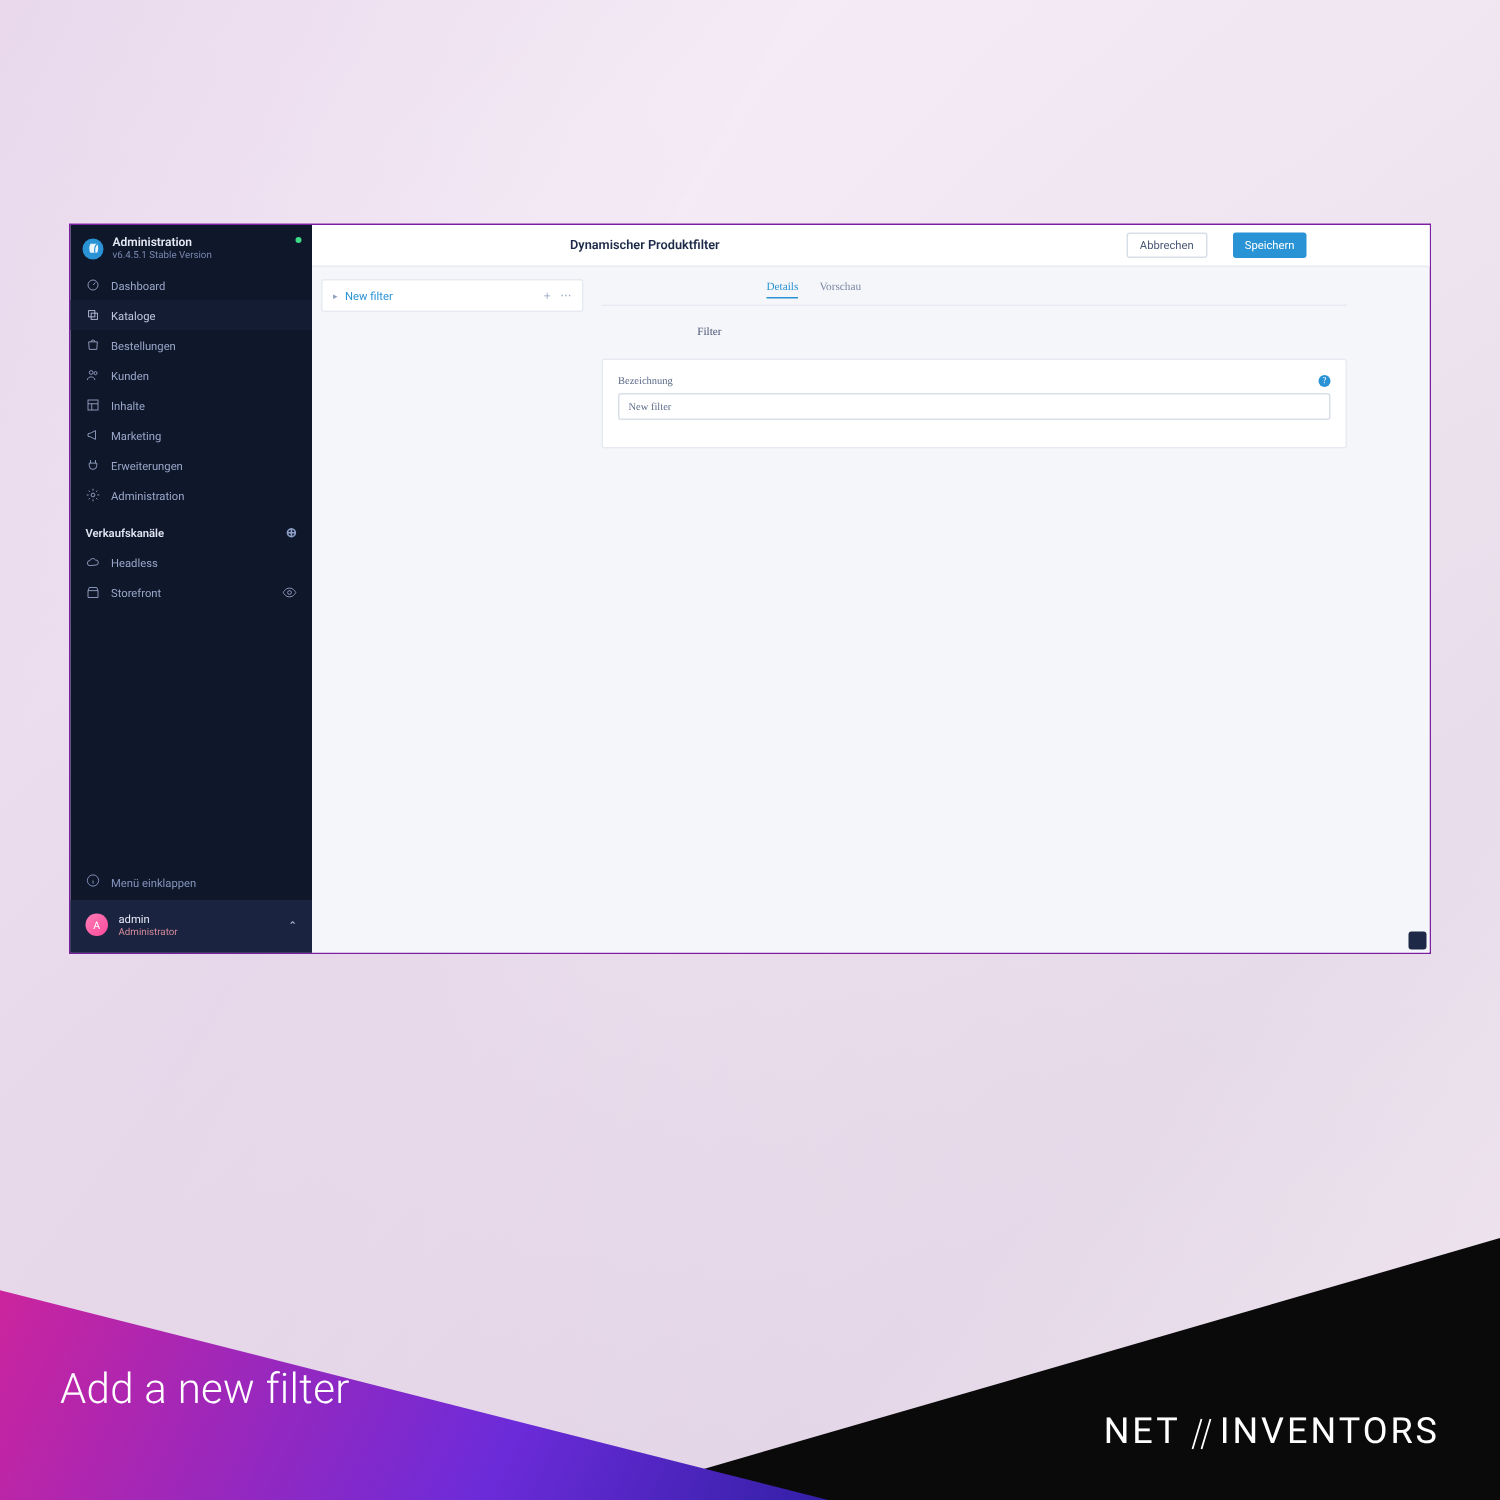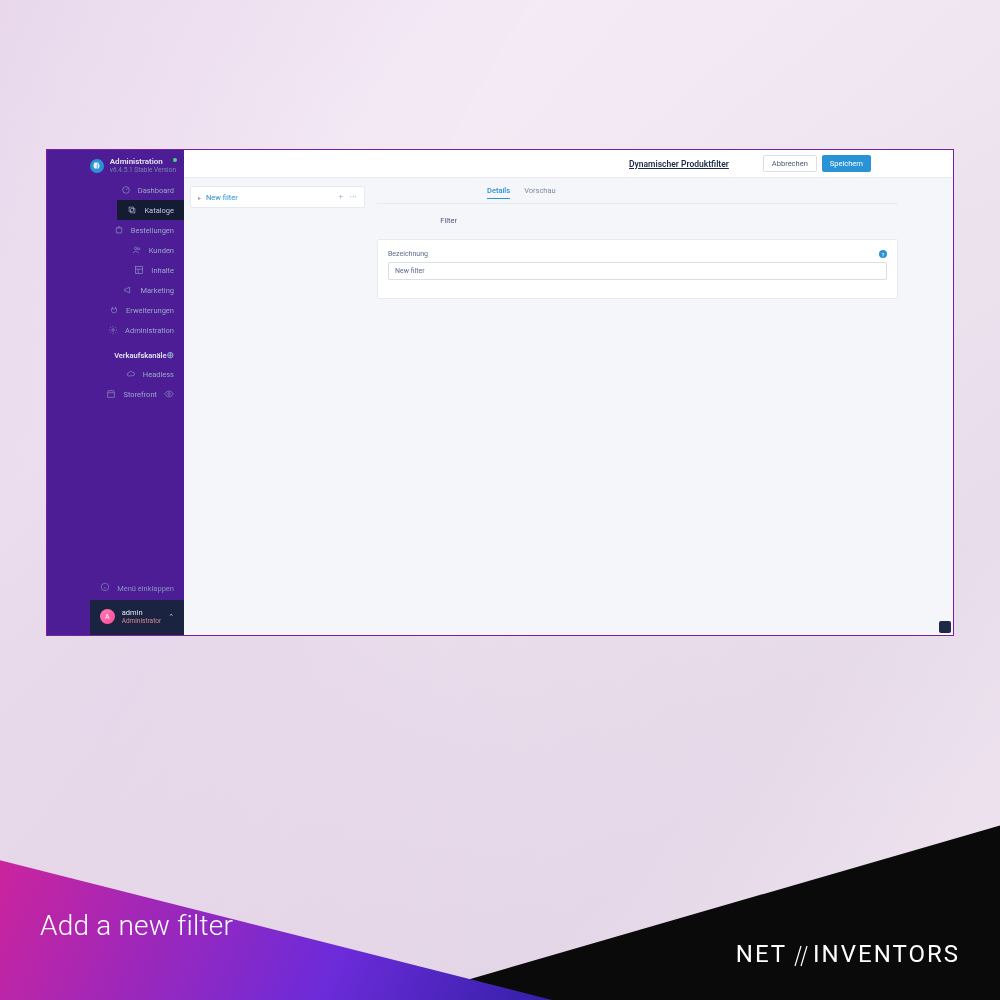--- a/index.html
+++ b/index.html
@@ -10,21 +10,21 @@
   linear-gradient(135deg, #e8d5eb 0%, #f0e3f2 25%, #ece0ed 50%, #e5d9e8 75%, #f2e8f0 100%);
 }
 .backdrop::before { content:""; position:absolute; inset:0; background:
   conic-gradient(from 30deg at 30% 40%, rgba(255,255,255,.5), rgba(200,170,210,.3), rgba(255,255,255,.4));
   opacity:.6; }
 
 
 .window { position:absolute; left:46px; top:149px; width:908px; height:487px; background:#fff; border:1.5px solid #7a1fa2; display:flex; }
 
 
-.sidebar { width:137px; background:#4c1d95; color:#c3cbe0; display:flex; flex-direction:column; font-size:7.5px;align-items:flex-end; }
+.sidebar { width:161px; background:#0f172a; color:#c3cbe0; display:flex; flex-direction:column; font-size:7.5px; }
 .sb-head { display:flex; align-items:center; gap:6px; padding:7px 8px 6px 8px; position:relative; }
 .sb-logo { width:14px; height:14px; border-radius:50%; background:#2a93d5; display:flex; align-items:center; justify-content:center; }
 .sb-logo svg { width:9px; height:9px; }
 .sb-title { font-weight:600; color:#e3e8f3; font-size:8px; }
 .sb-sub { color:#7987b0; font-size:6.5px; }
 .sb-dot { position:absolute; right:7px; top:8px; width:4px; height:4px; border-radius:50%; background:#3ddc84; }
 
 .nav-item { display:flex; align-items:center; gap:7px; padding:5px 10px; cursor:pointer; color:#9aa7c9; }
 .nav-item.active { background:#141c33; color:#bfc9e2; }
 .nav-item .ico { width:10px; height:10px; display:flex; align-items:center; justify-content:center; }
@@ -45,35 +45,35 @@
 
 .main { flex:1; display:flex; flex-direction:column; background:#f5f6f9; }
 
 .topbar { height:32px; background:#fff; border-bottom:1px solid #e7ebf1; display:flex; align-items:center; justify-content:center; position:relative; }
 .search { width:340px; height:18px; border:1px solid #d9dfe7; border-radius:2px; display:flex; align-items:center; padding:0 6px; font-size:7px; color:#8592a8; position:relative; }
 .search .mag { position:absolute; right:6px; }
 .bell { position:absolute; right:10px; top:8px; color:#7c8aa6; }
 .bell .dot { position:absolute; right:-1px; top:-1px; width:3px; height:3px; border-radius:50%; background:#e8527c; }
 
 .headerbar { height:28px; background:#fff; border-bottom:1px solid #e7ebf1; display:flex; align-items:center; padding:0 12px; }
-.headerbar .title { flex:1; text-align:right; font-size:8.5px; font-weight:600; color:#1c2a48; margin-left:160px;text-decoration:underline; }
-.headerbar .btns { display:flex; gap:5px; margin-right:70px;margin-left:34px; }
+.headerbar .title { flex:1; text-align:left; font-size:8.5px; font-weight:600; color:#1c2a48; margin-left:160px; }
+.headerbar .btns { display:flex; gap:17px; margin-right:70px;margin-left:34px; }
 .btn { height:17px; padding:0 8px; font-size:7.5px; border-radius:2px; display:flex; align-items:center; cursor:pointer; }
 .btn-secondary { background:#fff; border:1px solid #d9dfe7; color:#4a5775; }
 .btn-primary { background:#2a93d5; color:#fff;text-align:right; }
 
 .body { flex:1; display:flex; }
 
 .leftcol { width:187px; padding:8px 6px; }
 .filter-list { background:#fff; border:1px solid #e7ebf1; border-radius:2px; }
 .filter-item { display:flex; align-items:center; padding:5px 7px; font-size:7.5px; color:#2a93d5; gap:5px; }
 .filter-item .chev { color:#8ea0bd; font-size:6px; }
 .filter-item .actions { margin-left:auto; display:flex; gap:5px; color:#8ea0bd; }
 
-.rightcol { flex:1; padding:8px 55px 8px 6px; }
+.rightcol { flex:1; padding:8px 55px 8px 6px;font-family:Liberation Serif, serif; }
 .tabs { display:flex; gap:14px; padding:0 0 4px 110px; font-size:7.5px; border-bottom:1px solid #e7ebf1; margin-bottom:10px; }
 .tab { color:#7c8aa6; padding-bottom:3px; cursor:pointer; }
 .tab.active { color:#2a93d5; border-bottom:1.5px solid #2a93d5; font-weight:500; }
 
 .form-row { display:flex; gap:14px;flex-direction:column; }
 .form-label { width:80px; text-align:right; font-size:7.5px; color:#4a5775; padding-top:2px; }
 .form-card { flex:1; background:#fff; border:1px solid #e7ebf1; border-radius:2px; padding:10px 10px 18px 10px; }
 .field-label { font-size:7px; color:#5c6a88; display:flex; align-items:center; justify-content:space-between; margin-bottom:4px;gap:15px; }
 .info-badge { width:8px; height:8px; border-radius:50%; background:#2a93d5; color:#fff; font-size:6px; display:flex; align-items:center; justify-content:center; }
 .text-input { width:100%; height:18px; border:1px solid #d9dfe7; border-radius:2px; padding:0 6px; font-size:7px; color:#5c6a88; display:flex; align-items:center; }

